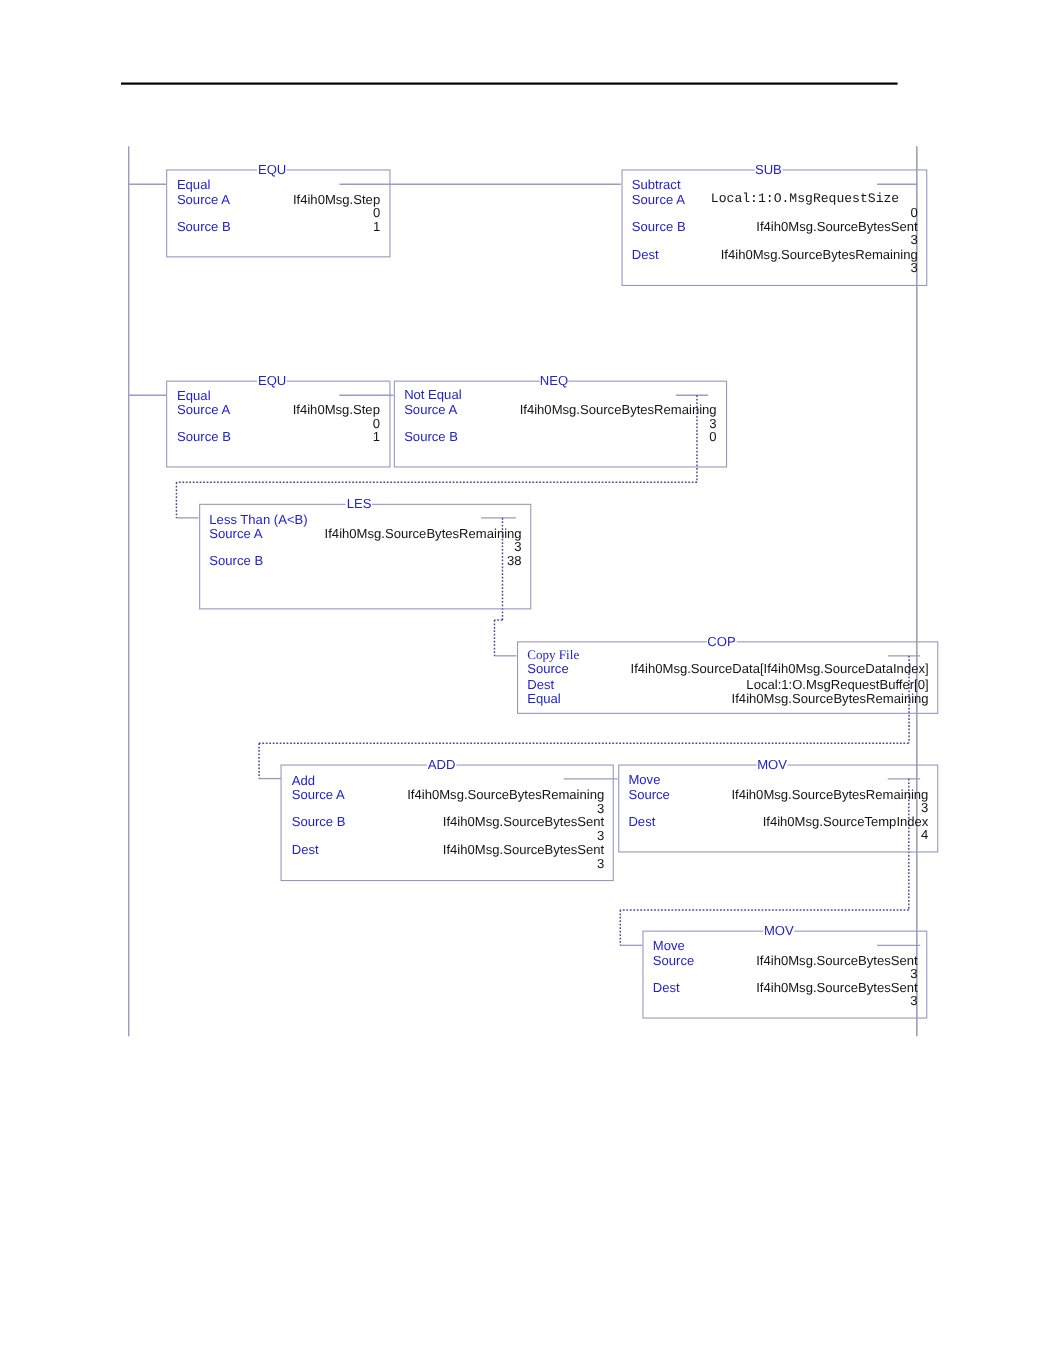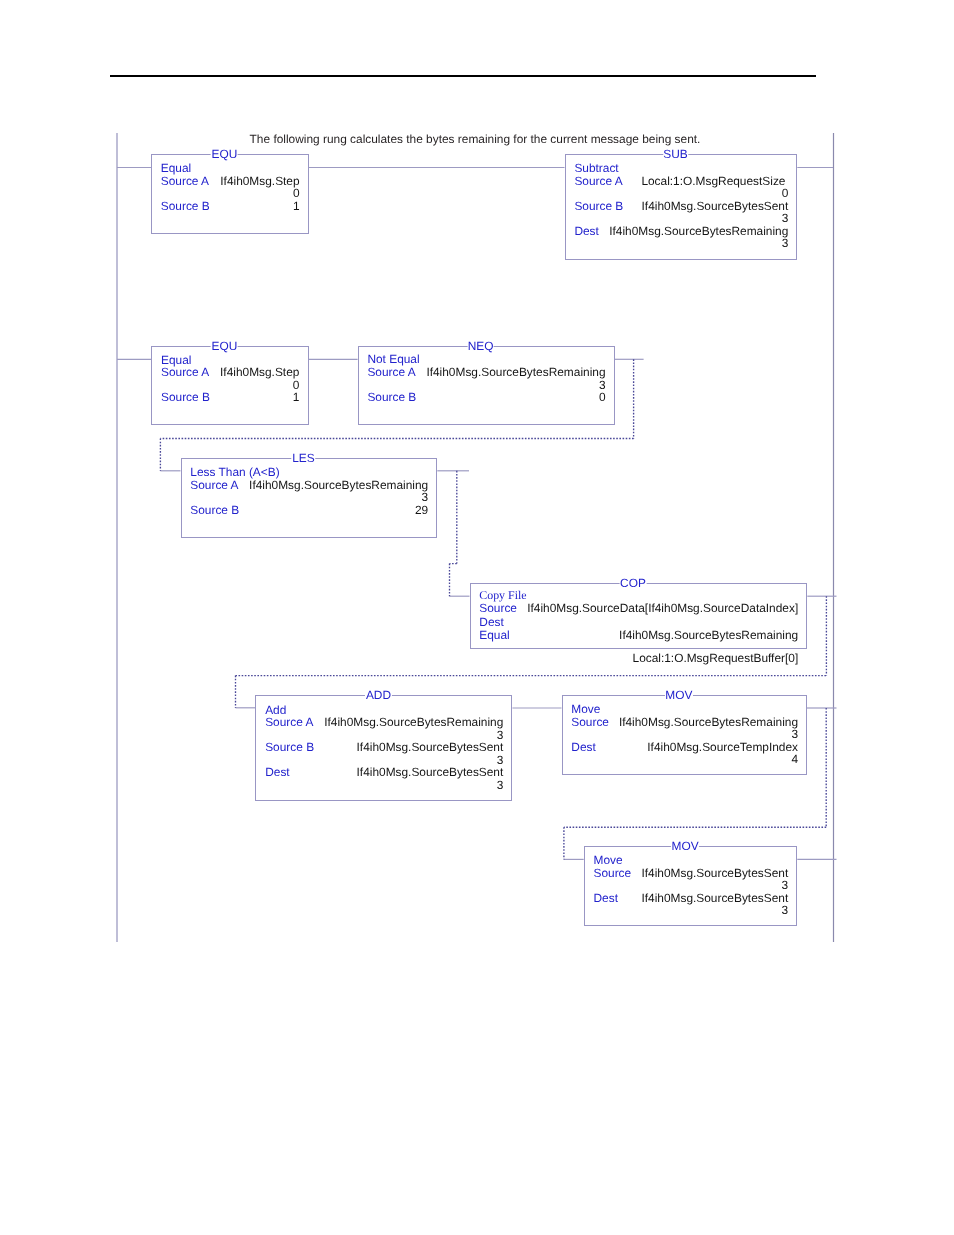--- a/index.html
+++ b/index.html
@@ -7,21 +7,21 @@
   body{width:954px;height:1235px;font-family:"Liberation Sans",sans-serif;-webkit-font-smoothing:antialiased;text-rendering:geometricPrecision;}
   #page{position:relative;width:954px;height:1235px;overflow:hidden;background:#ffffff;
         will-change:transform;}
   #wires{position:absolute;left:0;top:0;}
   .rail{stroke:#9d9bc2;stroke-width:1.3;}
   .rail-right{stroke:#8a89ad;stroke-width:1.2;}
   .wire{stroke:#9d9bc2;stroke-width:1.2;}
   .dwire{stroke:#4a4898;stroke-width:1.35;stroke-dasharray:1.6 1.55;stroke-linecap:butt;}
   .hrule{position:absolute;left:110px;top:75px;width:706px;height:1.6px;background:#000000;}
   .comment{position:absolute;color:#231f20;font-size:11.9px;line-height:12.9px;text-align:center;white-space:pre-wrap;}
-  .blkwrap{position:absolute;}
+  .blkwrap{position:absolute;padding-left:46px;}
   .blkbox{position:absolute;left:0;top:0;width:100%;height:100%;box-sizing:border-box;
           border:1px solid #9996c4;}
   .mn{position:absolute;left:calc(50% - 5.5px);top:-6px;transform:translateX(-50%);
       color:#2222cc;font-size:11.9px;line-height:12px;background:#ffffff;padding:0 0.5px;white-space:nowrap;}
   .opl{position:absolute;white-space:nowrap;font-size:11.9px;line-height:12px;color:#2222cc;}
   .opv{position:absolute;white-space:nowrap;font-size:11.9px;line-height:12px;color:#151515;}
 </style>
 </head>
 <body>
 
@@ -60,38 +60,37 @@
 <line class="dwire" x1="449.5" y1="563.6" x2="449.5" y2="596.2"></line>
 <line class="dwire" x1="826.4" y1="596.2" x2="826.4" y2="675.6"></line>
 <line class="dwire" x1="826.0" y1="675.6" x2="235.5" y2="675.6"></line>
 <line class="dwire" x1="235.5" y1="675.6" x2="235.5" y2="707.8"></line>
 <line class="dwire" x1="826.2" y1="708.0" x2="826.2" y2="827.2"></line>
 <line class="dwire" x1="826.2" y1="827.2" x2="563.9" y2="827.2"></line>
 <line class="dwire" x1="563.9" y1="827.2" x2="563.9" y2="859.4"></line>
 </g>
 </svg>
 
-<div class="comment" style="left:245px;top:133px;width:460px;">The following rung calculates the bytes remaining for the current message being sent.</div>
 
 <div class="blkwrap" style="left:151.0px;top:154.2px;width:157.8px;height:79.9px;">
   <div class="blkbox"></div>
   <div class="mn">EQU</div>
   <div class="opl" style="left:9.8px;top:8.2px;">Equal</div>
   <div class="opl" style="left:9.8px;top:20.7px;">Source A</div>
   <div class="opv" style="right:9.2px;top:20.7px;">If4ih0Msg.Step</div>
   <div class="opv" style="right:9.2px;top:33.2px;">0</div>
   <div class="opl" style="left:9.8px;top:45.7px;">Source B</div>
   <div class="opv" style="right:9.2px;top:45.7px;">1</div>
 </div>
 <div class="blkwrap" style="left:564.6px;top:154.2px;width:232.9px;height:105.4px;">
   <div class="blkbox"></div>
   <div class="mn">SUB</div>
   <div class="opl" style="left:9.8px;top:8.2px;">Subtract</div>
   <div class="opl" style="left:9.8px;top:20.7px;">Source A</div>
-  <div class="opv" style="right:12px;top:20.7px;">Local:1:O.MsgRequestSize</div>
+  <div class="opv" style="right:26px;top:20.7px;font-family:Liberation Mono, monospace;">Local:1:O.MsgRequestSize</div>
   <div class="opv" style="right:9.2px;top:33.2px;">0</div>
   <div class="opl" style="left:9.8px;top:45.7px;">Source B</div>
   <div class="opv" style="right:9.2px;top:45.7px;">If4ih0Msg.SourceBytesSent</div>
   <div class="opv" style="right:9.2px;top:58.2px;">3</div>
   <div class="opl" style="left:9.8px;top:70.7px;">Dest</div>
   <div class="opv" style="right:9.2px;top:70.7px;">If4ih0Msg.SourceBytesRemaining</div>
   <div class="opv" style="right:9.2px;top:83.2px;">3</div>
 </div>
 <div class="blkwrap" style="left:151.2px;top:345.8px;width:157.4px;height:79.6px;">
   <div class="blkbox"></div>
@@ -106,38 +105,38 @@
 <div class="blkwrap" style="left:357.6px;top:345.8px;width:257.1px;height:79.6px;">
   <div class="blkbox"></div>
   <div class="mn">NEQ</div>
   <div class="opl" style="left:9.8px;top:7px;">Not Equal</div>
   <div class="opl" style="left:9.8px;top:20.7px;">Source A</div>
   <div class="opv" style="right:9.2px;top:20.7px;">If4ih0Msg.SourceBytesRemaining</div>
   <div class="opv" style="right:9.2px;top:33.2px;">3</div>
   <div class="opl" style="left:9.8px;top:45.7px;">Source B</div>
   <div class="opv" style="right:9.2px;top:45.7px;">0</div>
 </div>
-<div class="blkwrap" style="left:180.5px;top:458.1px;width:256.9px;height:80px;">
+<div class="blkwrap" style="left:180.5px;top:458.1px;width:256.9px;height:96px;">
   <div class="blkbox"></div>
   <div class="mn">LES</div>
   <div class="opl" style="left:9.8px;top:8.2px;">Less Than (A&lt;B)</div>
   <div class="opl" style="left:9.8px;top:20.7px;">Source A</div>
   <div class="opv" style="right:9.2px;top:20.7px;">If4ih0Msg.SourceBytesRemaining</div>
   <div class="opv" style="right:9.2px;top:33.2px;">3</div>
   <div class="opl" style="left:9.8px;top:45.7px;">Source B</div>
-  <div class="opv" style="right:9.2px;top:45.7px;">29</div>
+  <div class="opv" style="right:9.2px;top:45.7px;">38</div>
 </div>
 <div class="blkwrap" style="left:469.5px;top:583.2px;width:337.9px;height:65.8px;">
   <div class="blkbox"></div>
   <div class="mn">COP</div>
   <div class="opl" style="left:9.8px;top:5.9px;font-family:Liberation Serif, serif;">Copy File</div>
   <div class="opl" style="left:9.8px;top:19.2px;">Source</div>
   <div class="opv" style="right:9.2px;top:19.2px;">If4ih0Msg.SourceData[If4ih0Msg.SourceDataIndex]</div>
   <div class="opl" style="left:9.8px;top:32.5px;">Dest</div>
-  <div class="opv" style="right:9.2px;top:32.5px;margin-top:36px;">Local:1:O.MsgRequestBuffer[0]</div>
+  <div class="opv" style="right:9.2px;top:32.5px;">Local:1:O.MsgRequestBuffer[0]</div>
   <div class="opl" style="left:9.8px;top:45.8px;">Equal</div>
   <div class="opv" style="right:9.2px;top:45.8px;">If4ih0Msg.SourceBytesRemaining</div>
 </div>
 <div class="blkwrap" style="left:255.4px;top:695.4px;width:257.1px;height:105.3px;">
   <div class="blkbox"></div>
   <div class="mn">ADD</div>
   <div class="opl" style="left:9.8px;top:8.2px;">Add</div>
   <div class="opl" style="left:9.8px;top:20.7px;">Source A</div>
   <div class="opv" style="right:9.2px;top:20.7px;">If4ih0Msg.SourceBytesRemaining</div>
   <div class="opv" style="right:9.2px;top:33.2px;">3</div>

